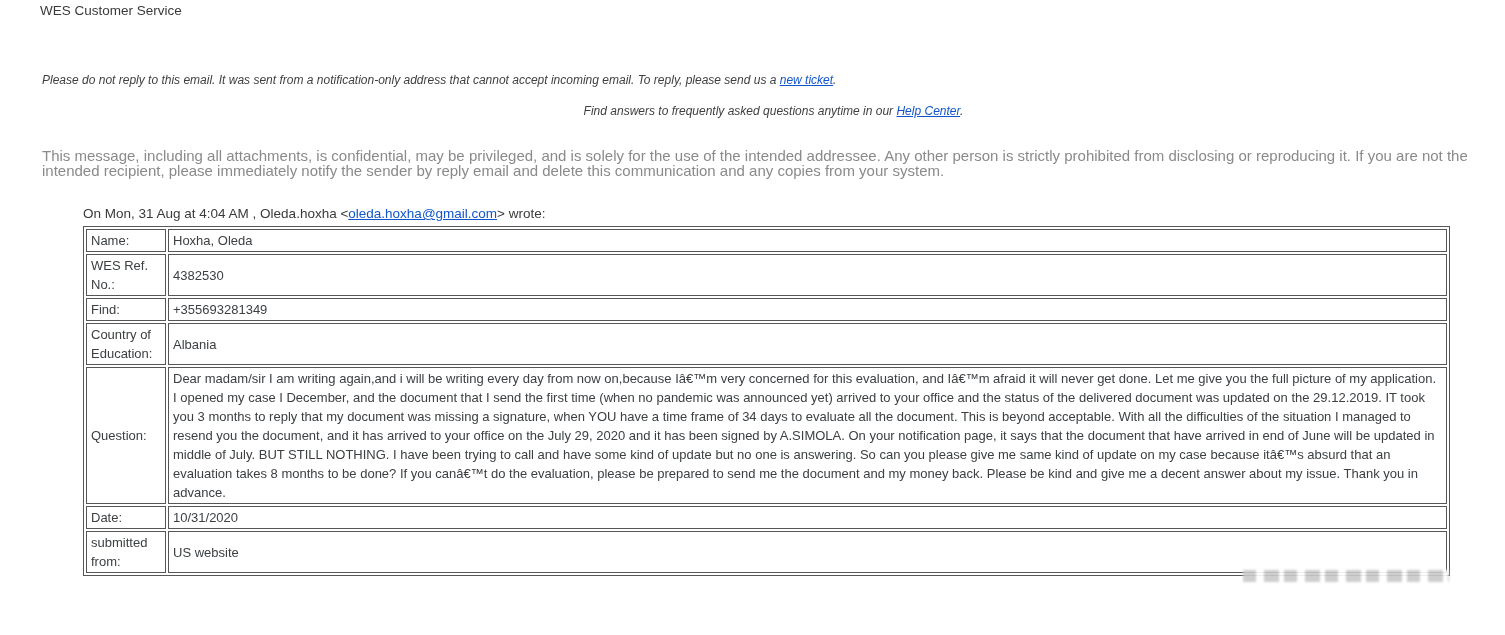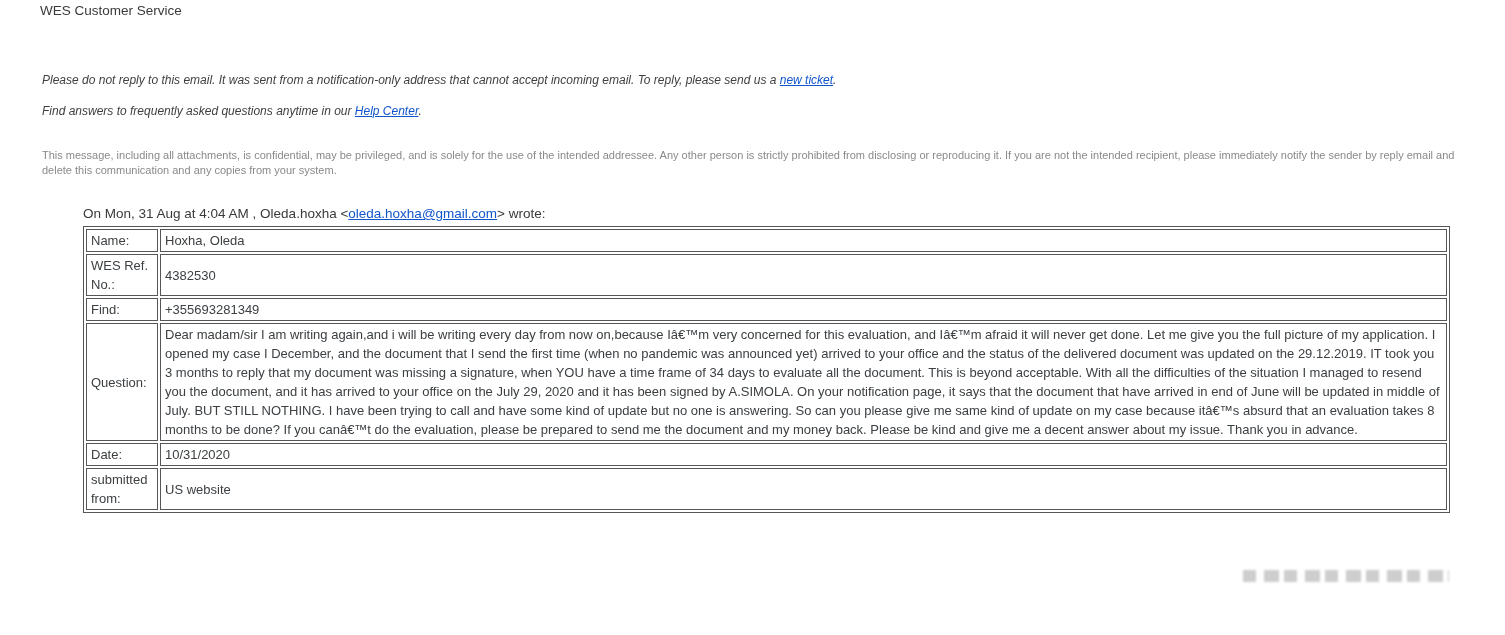--- a/index.html
+++ b/index.html
@@ -20,23 +20,23 @@
   }
   p { margin: 0; }
   .notice {
     font-style: italic;
     font-size: 12px;
     color: #3f3f3f;
     padding-left: 2px;
     line-height: 16px;
   }
   .notice-1 { margin-top: 53px; }
-  .notice-2 { margin-top: 15px; }
+  .notice-2 { margin-top: 15px; text-align: center; }
   .disclaimer {
-    font-size: 11px;
+    font-size: 15px;
     color: #8a8a8a;
     margin-top: 29px;
     padding-left: 2px;
     line-height: 15px;
     max-width: 1430px;
   }
   a.link {
     color: var(--link-color, #1155cc);
     text-decoration: underline;
     cursor: pointer;
@@ -57,21 +57,21 @@
     color: #3c4043;
     table-layout: fixed;
   }
   table.ticket td {
     border: 1px solid #565656;
     padding: 1px 4px;
     line-height: 19px;
     vertical-align: middle;
     overflow: hidden;
   }
-  td.label { width: 72px; }
+  td.label { width: 80px; }
   
   .artifact {
     position: absolute;
     left: 1243px;
     top: 570px;
     width: 206px;
     height: 12px;
     background:
       repeating-linear-gradient(90deg,
         #c9c9c9 0px, #c9c9c9 13px,
@@ -110,20 +110,24 @@
   <tr>
     <td class="label">WES Ref. No.:</td>
     <td class="value">4382530</td>
   </tr>
 
   <tr>
     <td class="label">Find:</td>
     <td class="value">+355693281349</td>
   </tr>
 
+  <tr>
+    <td class="label">Country of Education:</td>
+    <td class="value">Albania</td>
+  </tr>
 
   <tr>
     <td class="label">Question:</td>
     <td class="value">Dear madam/sir I am writing again,and i will be writing every day from now on,because Iâ€™m very concerned for this evaluation, and Iâ€™m afraid it will never get done. Let me give you the full picture of my application. I opened my case I December, and the document that I send the first time (when no pandemic was announced yet) arrived to your office and the status of the delivered document was updated on the 29.12.2019. IT took you 3 months to reply that my document was missing a signature, when YOU have a time frame of 34 days to evaluate all the document. This is beyond acceptable. With all the difficulties of the situation I managed to resend you the document, and it has arrived to your office on the July 29, 2020 and it has been signed by A.SIMOLA. On your notification page, it says that the document that have arrived in end of June will be updated in middle of July. BUT STILL NOTHING. I have been trying to call and have some kind of update but no one is answering. So can you please give me same kind of update on my case because itâ€™s absurd that an evaluation takes 8 months to be done? If you canâ€™t do the evaluation, please be prepared to send me the document and my money back. Please be kind and give me a decent answer about my issue. Thank you in advance.</td>
   </tr>
 
   <tr>
     <td class="label">Date:</td>
     <td class="value">10/31/2020</td>
   </tr>

